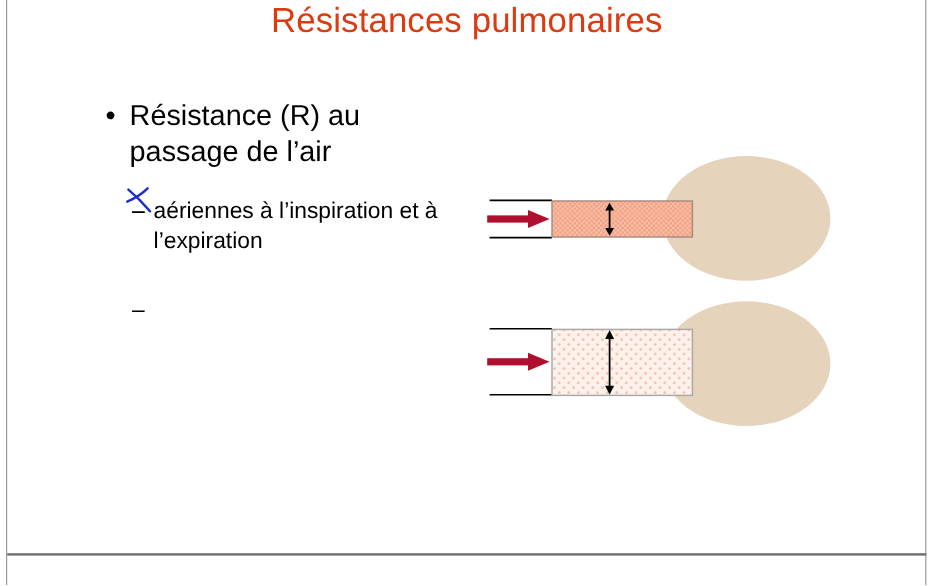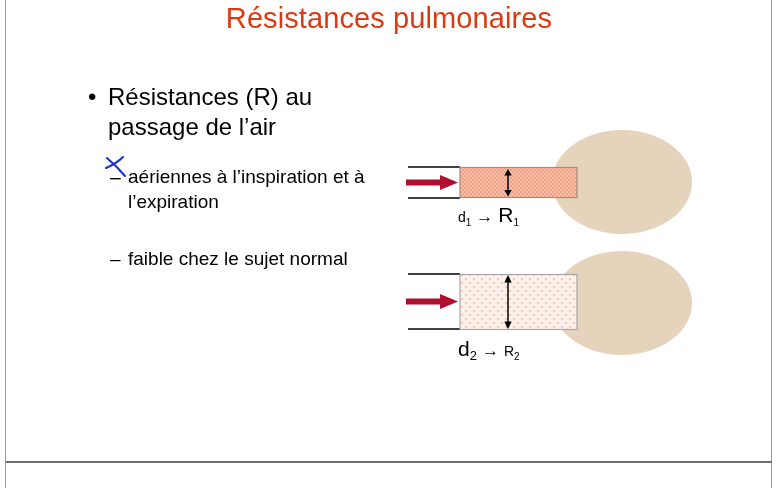--- a/index.html
+++ b/index.html
@@ -117,37 +117,36 @@
   <div id="border-left"></div>
   <div id="border-right"></div>
   <div id="border-bottom"></div>
 
   <div id="title">Résistances pulmonaires</div>
 
   <div id="body-text">
 
     <div class="main-bullet">
       <span class="dot">•</span>
-      <span>Résistances (R) au passage de l’air</span>
+      <span>Résistance (R) au passage de l’air</span>
     </div>
 
     <div class="sub-list">
 
       <div class="sub-bullet" style="margin-bottom:23px;">
         <span class="dash">–</span>
       </div>
 
       <div class="sub-bullet" style="margin-bottom:33px;">
         <span class="dash">–</span>
         <span>aériennes à l’inspiration et à l’expiration</span>
       </div>
 
       <div class="sub-bullet">
         <span class="dash">–</span>
-        <span>faible chez le sujet normal</span>
       </div>
 
     </div>
   </div>
 
   <svg id="annotation-x" viewBox="0 0 30 30">
     <path d="M3 8 C 9 13, 15 19, 21 26" stroke="#1d2fd0" stroke-width="2.1" fill="none" stroke-linecap="round"></path>
     <path d="M19 7 C 14 12, 9 15, 2 18" stroke="#1d2fd0" stroke-width="2.1" fill="none" stroke-linecap="round"></path>
   </svg>
 
@@ -199,23 +198,17 @@
       </g>
 
       <g>
         <line x1="108" y1="155" x2="108" y2="199" stroke="#000000" stroke-width="1.5"></line>
         <polygon points="108,150 104.3,157.5 111.7,157.5" fill="#000000"></polygon>
         <polygon points="108,204 104.3,196.5 111.7,196.5" fill="#000000"></polygon>
       </g>
     </svg>
 
     
-    <div class="dg-label" style="left:58px; top:78px;">
-      <span class="small">d</span><span class="sub">1</span><span class="arr">→</span><span class="big">R</span><span class="sub">1</span>
-    </div>
 
     
-    <div class="dg-label" style="left:58px; top:212px;">
-      <span class="big">d</span><span class="subbig">2</span><span class="arr">→</span><span class="small">R</span><span class="sub">2</span>
-    </div>
 
   </div>
 </div>
 
 </body></html>

